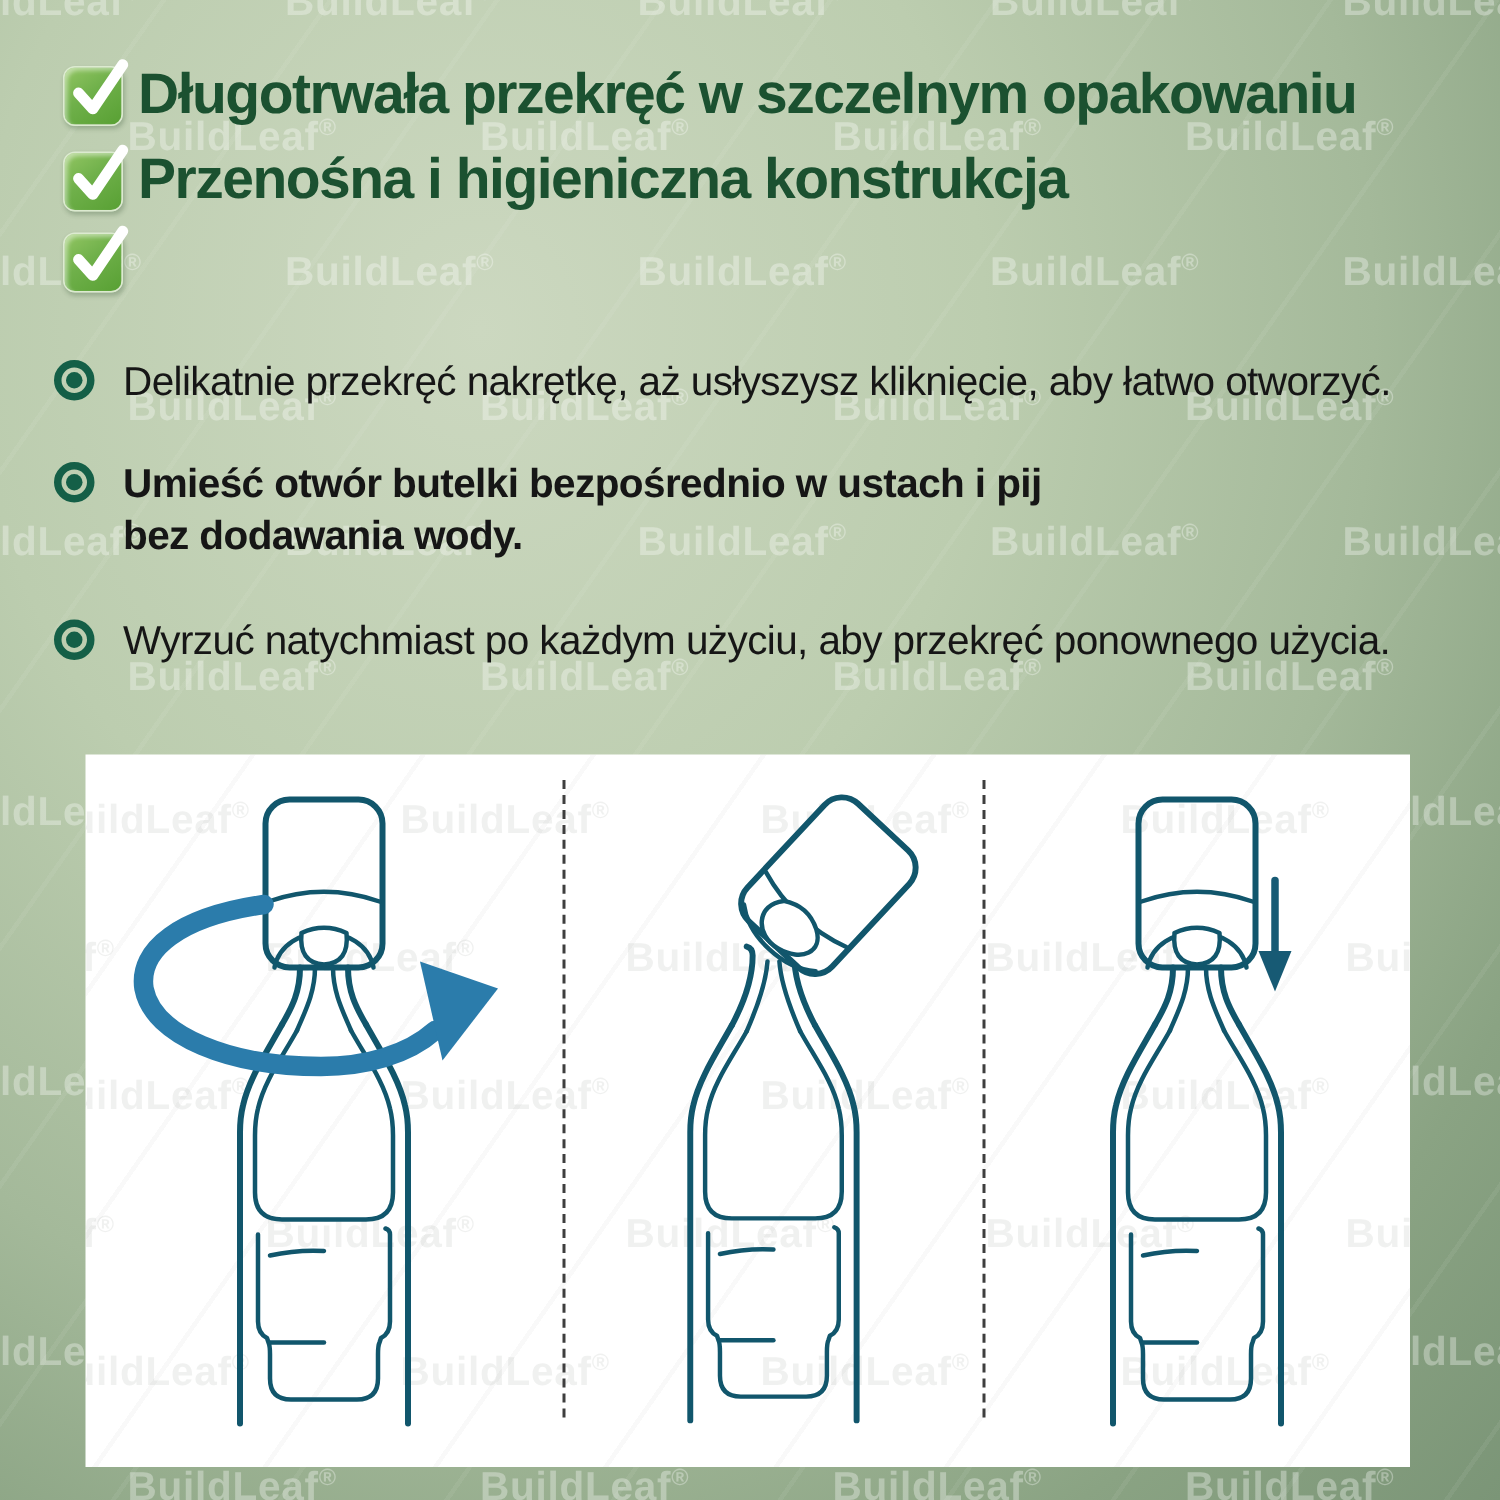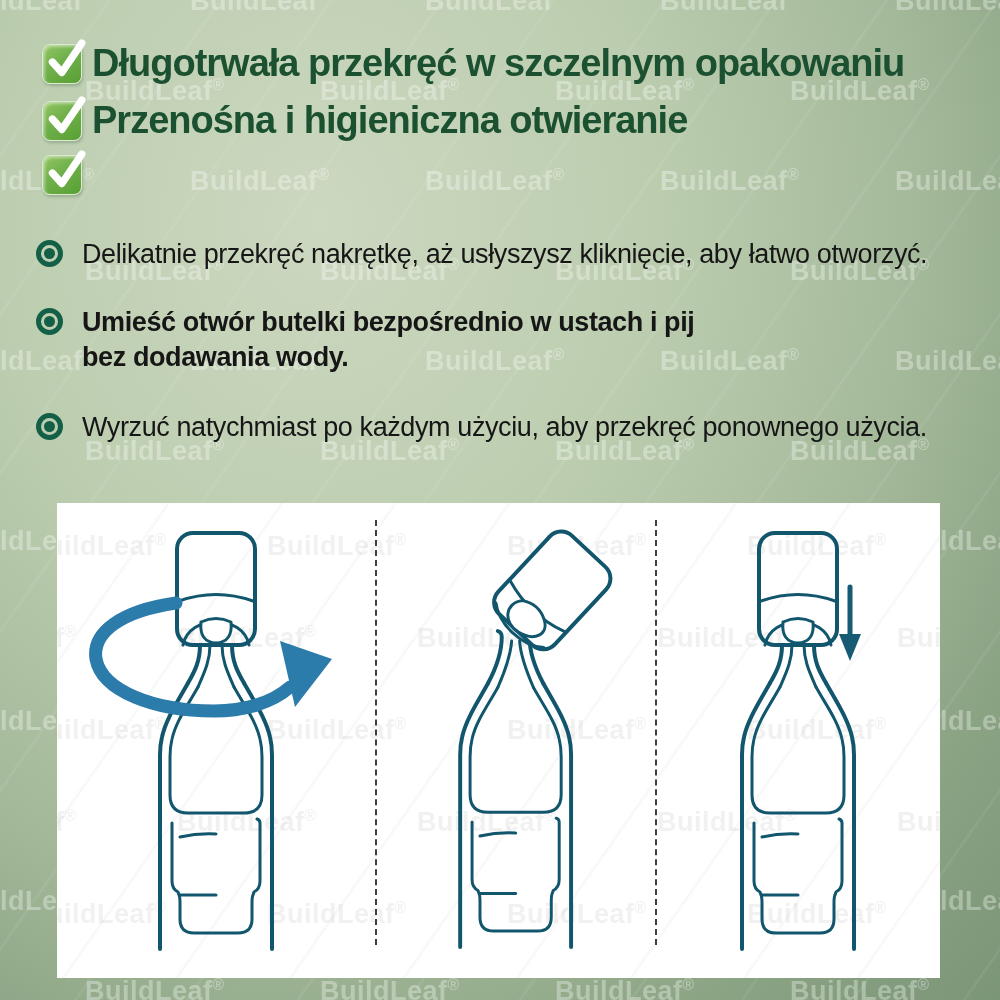--- a/index.html
+++ b/index.html
@@ -136,21 +136,21 @@
       </svg>
   </span>
   <span class="feature-label">Długotrwała przekręć w szczelnym opakowaniu</span>
 </div>
 <div class="feature-row" style="top:99px;">
   <span class="check-box">
     <svg viewBox="0 0 40 40">
         <polyline points="8,21 17,31 36,3"></polyline>
       </svg>
   </span>
-  <span class="feature-label">Przenośna i higieniczna otwieranie</span>
+  <span class="feature-label">Przenośna i higieniczna konstrukcja</span>
 </div>
 <div class="feature-row" style="top:155px;">
   <span class="check-box">
     <svg viewBox="0 0 40 40">
         <polyline points="8,21 17,31 36,3"></polyline>
       </svg>
   </span>
 </div>
 
 <div class="instr-row" style="top:237px;">

